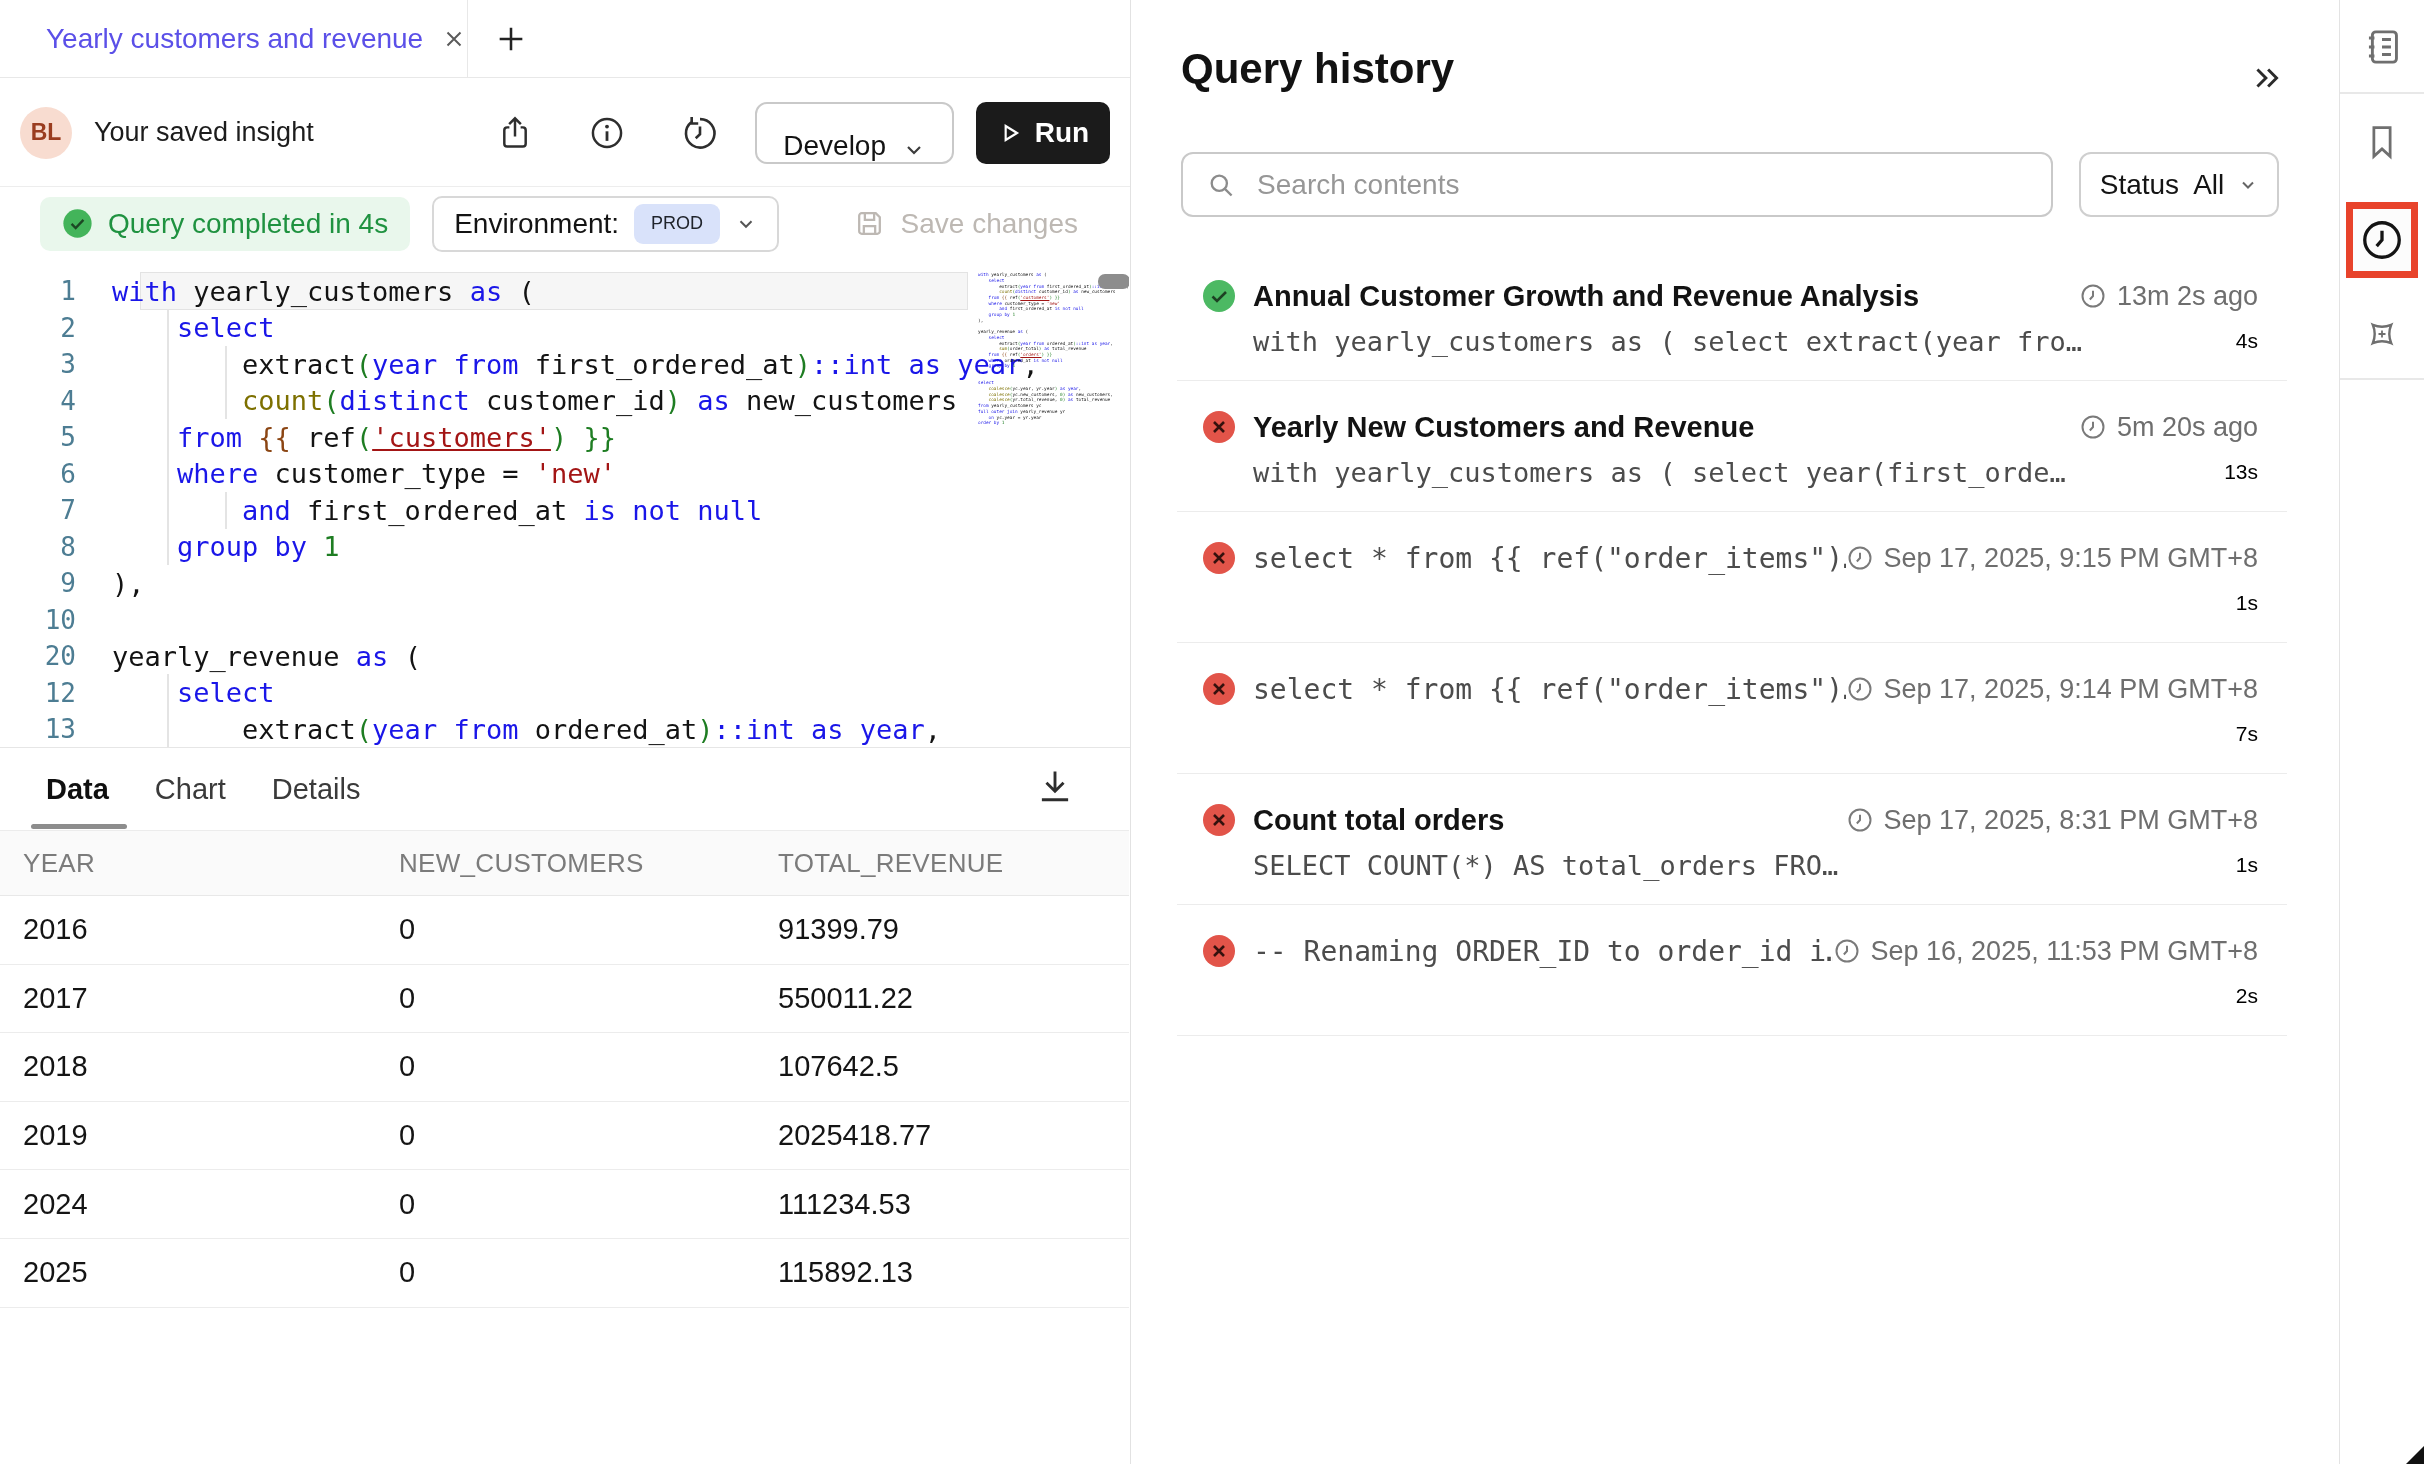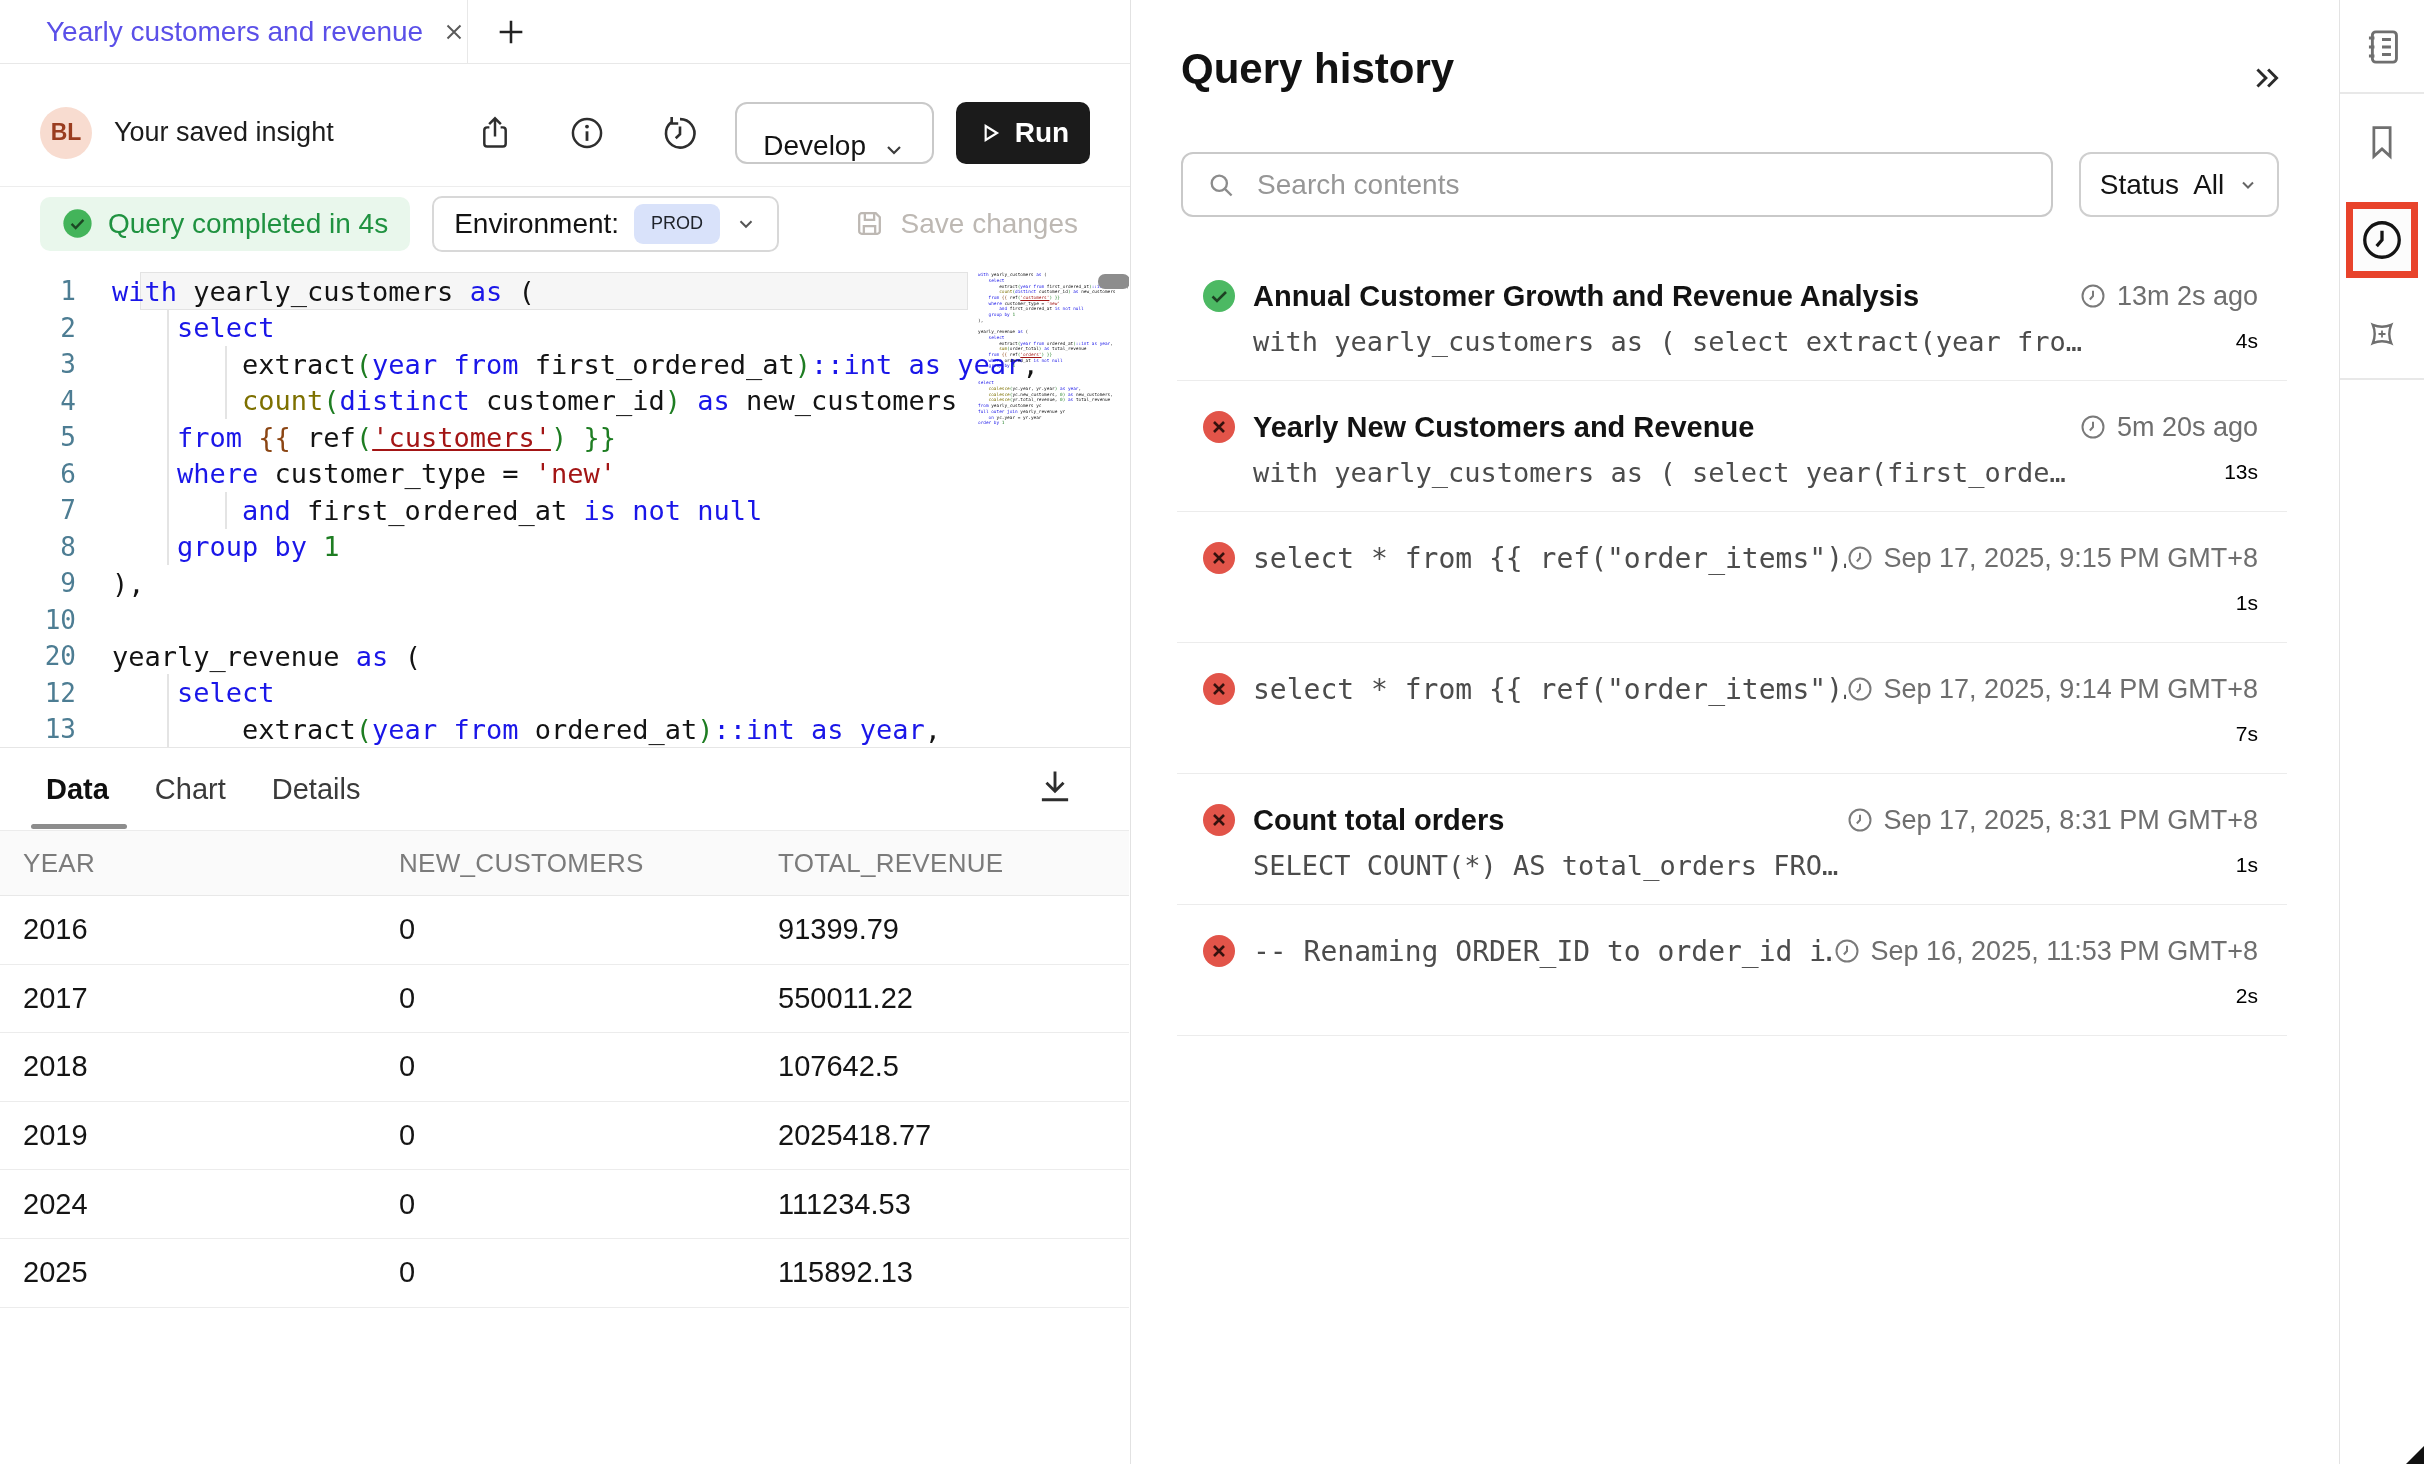--- a/index.html
+++ b/index.html
@@ -2,27 +2,27 @@
 <html><head>
 <meta charset="utf-8">
 <style>
   html,body{margin:0;padding:0;background:#fff;}
   #app{position:relative;width:2424px;height:1464px;background:#fff;overflow:hidden;
        font-family:"Liberation Sans",sans-serif;color:#131313;}
   svg{display:block;}
 
   
   .left{position:absolute;left:0;top:0;width:1131px;height:1464px;border-right:1.5px solid #e2e2e2;box-sizing:border-box;background:#fff;}
-  .tabbar{position:absolute;left:0;top:0;right:0;height:64px;border-bottom:1.5px solid #e8e8e8;display:flex;align-items:center;box-sizing:border-box;}
+  .tabbar{position:absolute;left:0;top:0;right:0;height:78px;border-bottom:1.5px solid #e8e8e8;display:flex;align-items:center;box-sizing:border-box;}
   .tab{width:468px;height:100%;display:flex;align-items:center;padding:0 30px 0 46px;border-right:1.5px solid #e8e8e8;box-sizing:border-box;}
   .tab-title{font-size:28px;color:#5B50E8;white-space:nowrap;flex:1;}
   .tab-close{margin-left:18px;cursor:pointer;}
   .newtab{margin-left:26px;cursor:pointer;}
 
-  .toolbar{position:absolute;top:79px;left:0;right:0;height:107px;display:flex;align-items:center;padding:0 40px;box-sizing:border-box;}
+  .toolbar{position:absolute;top:79px;left:0;right:0;height:107px;display:flex;align-items:center;padding:0 20px;box-sizing:border-box;}
   .avatar{width:52px;height:52px;border-radius:50%;background:#F8DCD0;color:#9A3D20;font-size:23px;font-weight:700;
           display:flex;align-items:center;justify-content:center;flex:none;}
   .subtitle{margin-left:22px;font-size:27px;color:#1c1c1c;}
   .tool-icons{margin-left:auto;display:flex;align-items:center;gap:56px;margin-right:36px;}
   .icon-btn{cursor:pointer;}
   .btn-develop{height:62px;padding:0 26px;border:2px solid #c9c9c9;border-radius:12px;display:flex;align-items:flex-end;gap:16px;
                font-size:28px;background:#fff;box-sizing:border-box;cursor:pointer;}
   .btn-run{margin-left:22px;height:62px;width:134px;background:#1b1b1b;border-radius:10px;color:#fff;display:flex;
            align-items:center;justify-content:center;gap:12px;font-size:28px;font-weight:600;cursor:pointer;}
 

